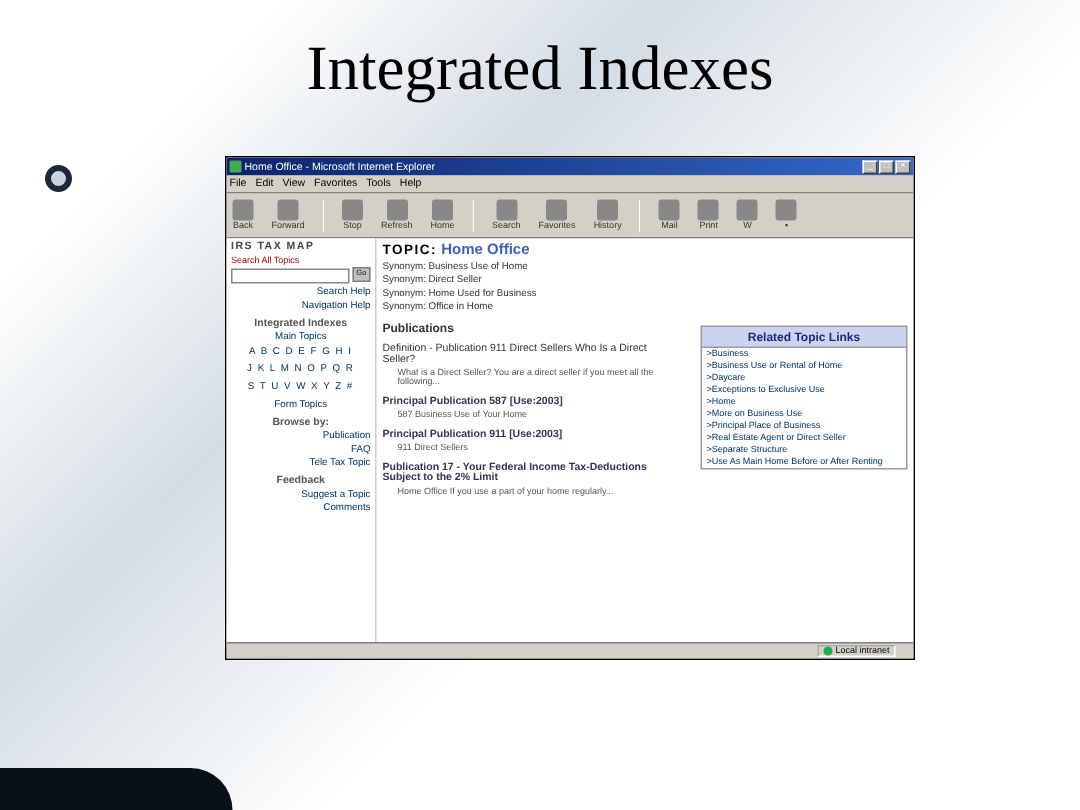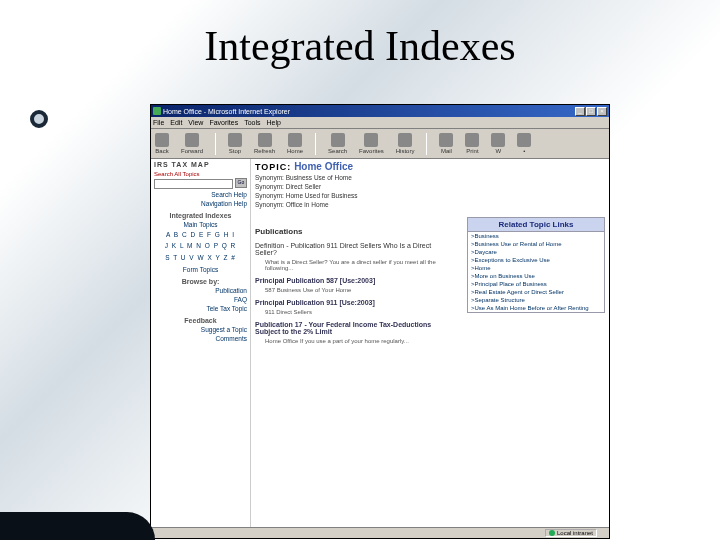--- a/index.html
+++ b/index.html
@@ -26,21 +26,21 @@
     position: absolute;
     left: 30px; top: 110px;
     width: 18px; height: 18px;
     border-radius: 50%;
     border: 4px solid #1a2838;
     background: #c9d4de;
   }
   .browser {
     position: absolute;
     left: 150px; top: 104px;
-    width: 460px; height: 435px;
+    width: 460px; height: 336px;
     background: #fff;
     border: 1px solid #000;
     font-family: "MS Sans Serif", Tahoma, sans-serif;
     font-size: 7px;
     overflow: hidden;
   }
   .titlebar {
     background: linear-gradient(to right, #0a246a, #3668c8);
     color: #fff;
     height: 12px;
@@ -118,21 +118,21 @@
     flex: 1;
     padding: 2px 4px;
     position: relative;
   }
   .topic-bar {
     font-size: 10px;
   }
   .topic-label { font-weight: bold; letter-spacing: 1px; color: #000; font-size: 9px; }
   .topic-name { color: #4060b0; font-weight: bold; }
   .syn { font-size: 6.5px; color: #333; margin-top: 2px; }
-  .section-title { font-weight: bold; font-size: 8px; margin-top: 19px; color: #333; }
+  .section-title { font-weight: bold; font-size: 8px; margin-top: 6px; color: #333; }
   .pub-def { font-size: 7px; color: #333; margin-top: 6px; }
   .pub-body { font-size: 6px; color: #555; margin: 3px 0 3px 10px; }
   .pub-title { font-size: 7px; color: #335; margin-top: 6px; font-weight: bold; }
   .related-box {
     position: absolute;
     right: 4px; top: 58px;
     width: 138px;
     border: 1px solid #99a;
     background: #fff;
     font-size: 6px;

